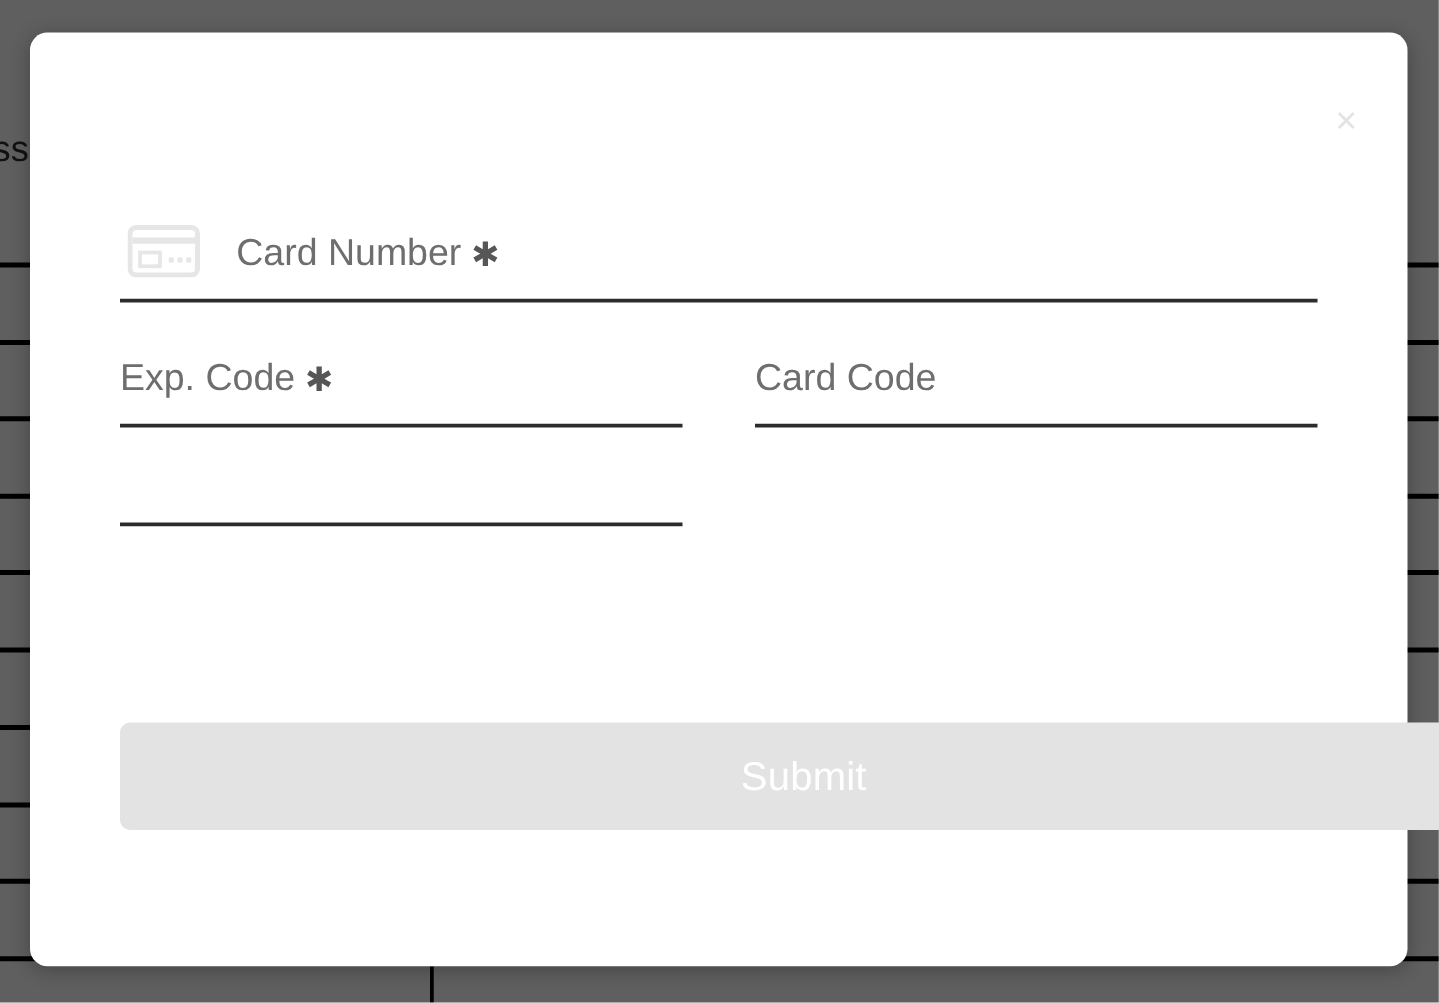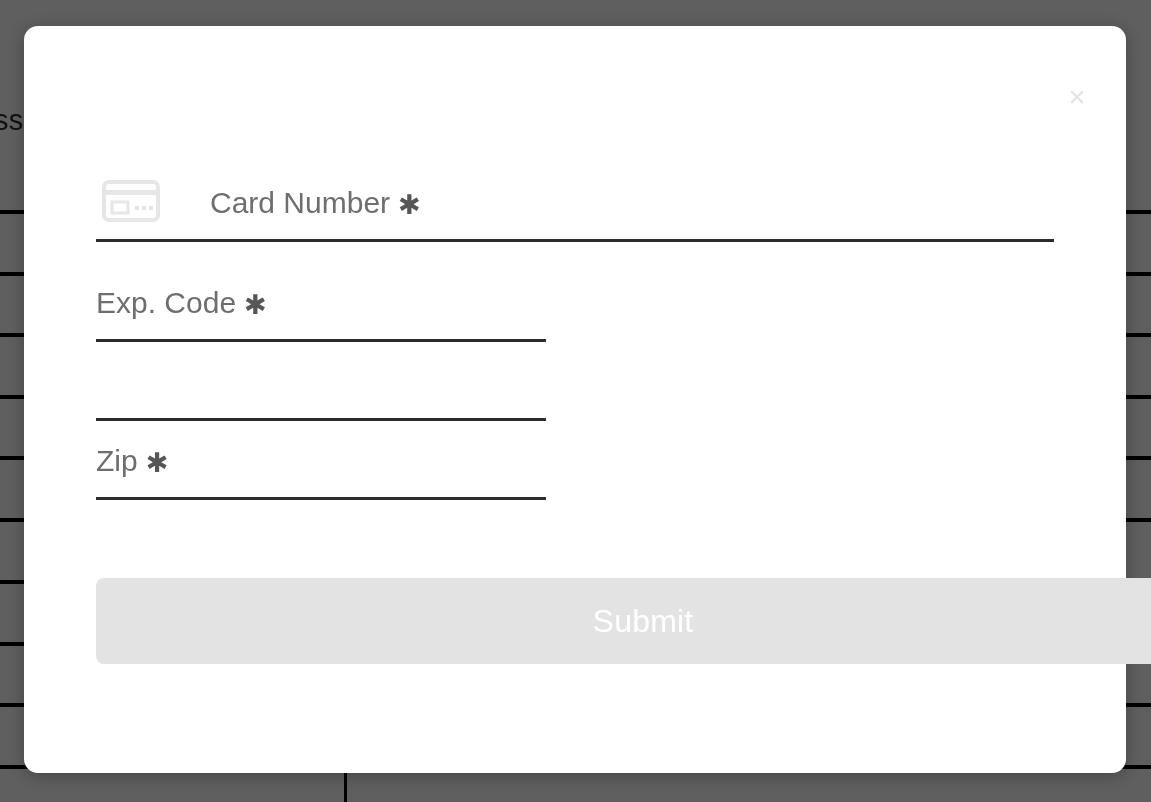--- a/index.html
+++ b/index.html
@@ -99,21 +99,21 @@
 
   .field-label {
     position: absolute;
     left: 0;
     bottom: 22px;
     font-size: 30px;
     color: #6e6e6e;
     white-space: nowrap;
     font-family: "Liberation Sans", sans-serif;
   }
-  .field.has-icon .field-label { left: 114px; margin-top: 18px; }
+  .field.has-icon .field-label { left: 93px; margin-top: 18px; }
 
   .req-star {
     color: #565656;
     font-size: 27px;
     margin-left: 8px;
     line-height: 1;
     position: relative;
     top: 1px;
   }
 
@@ -211,41 +211,41 @@
 
     <div class="field-row">
       <div class="field">
         <label class="field-label">
           <span>Exp. Code</span><span class="req-star">✱</span>
         </label>
         <input class="field-input" type="text" value="" style="">
         <span class="field-line"></span>
       </div>
 
-    </div>
-
-    <div class="row-gap-b"></div>
-
-    <div class="field-row">
-
-      <div class="field">
-        <input class="field-input" type="text" value="" style="">
-        <span class="field-line"></span>
-      </div>
-    </div>
-
-    <div class="row-gap-b"></div>
-
-    <div class="field-row">
       <div class="field">
         <label class="field-label">
-          <span>Zip</span><span class="req-star">✱</span>
+          <span>Card Code</span>
         </label>
         <input class="field-input" type="text" value="" style="">
         <span class="field-line"></span>
       </div>
+    </div>
+
+    <div class="row-gap-b"></div>
+
+    <div class="field-row">
+
+      <div class="field">
+        <input class="field-input" type="text" value="" style="">
+        <span class="field-line"></span>
+      </div>
+    </div>
+
+    <div class="row-gap-b"></div>
+
+    <div class="field-row">
       <div class="field-spacer"></div>
     </div>
 
     <button id="submit-button">Submit</button>
 
   </div>
 </div>
 
 </body></html>

